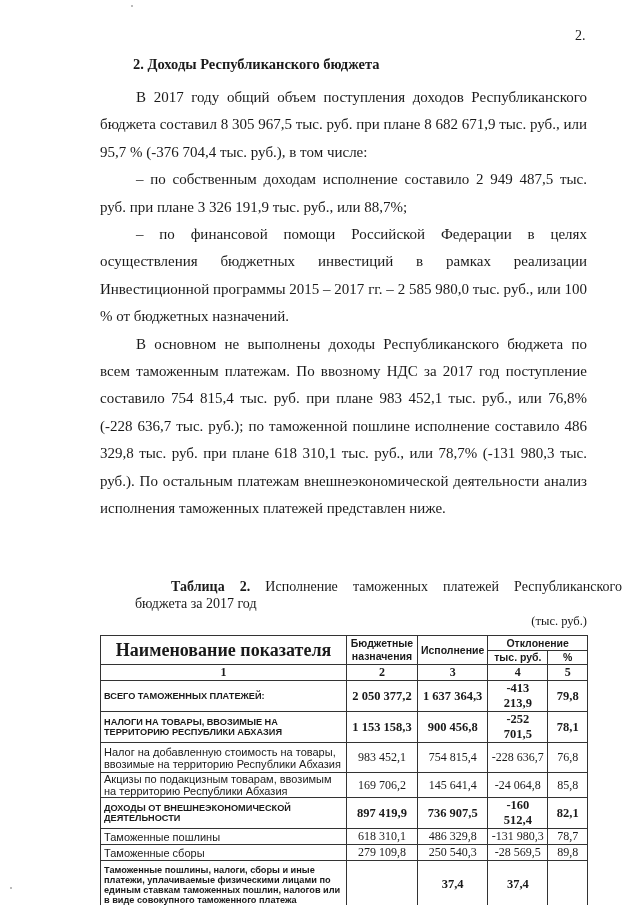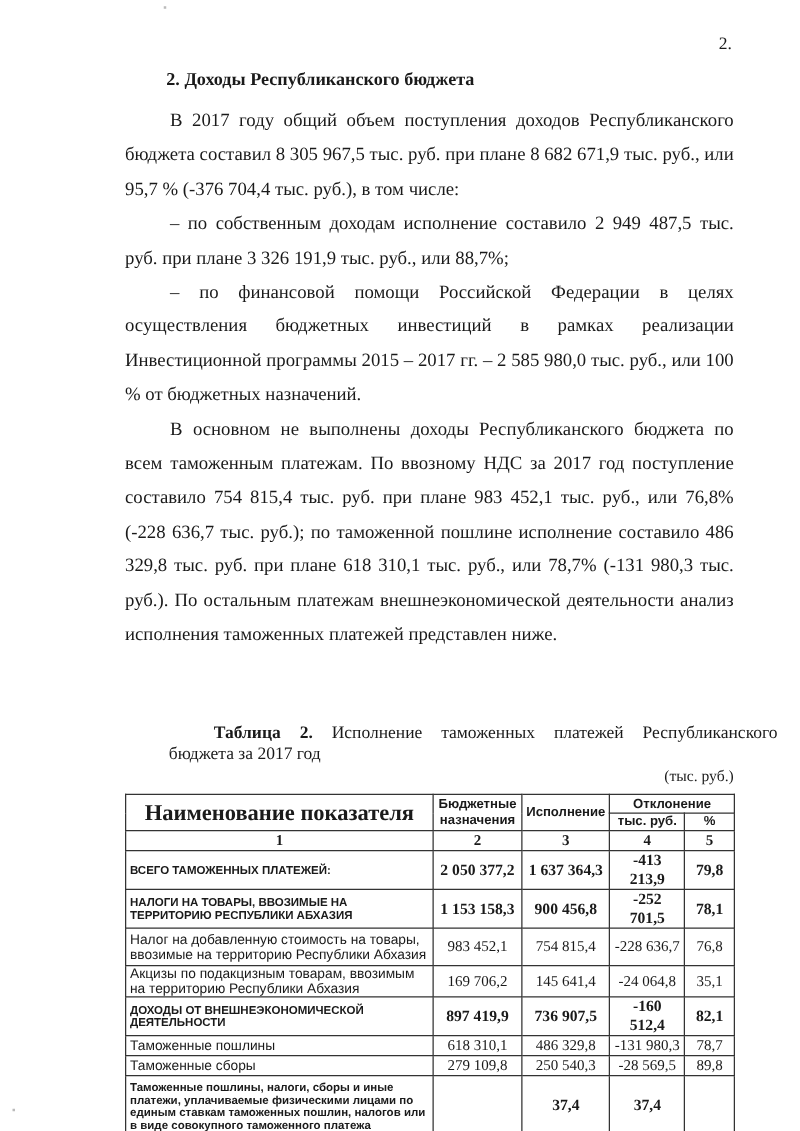--- a/index.html
+++ b/index.html
@@ -93,21 +93,21 @@
     <td class="num">983 452,1</td>
     <td class="num">754 815,4</td>
     <td class="num">-228 636,7</td>
     <td class="num">76,8</td>
   </tr>
   <tr style="height:24px">
     <td class="name">Акцизы по подакцизным товарам, ввозимым на территорию Республики Абхазия</td>
     <td class="num">169 706,2</td>
     <td class="num">145 641,4</td>
     <td class="num">-24 064,8</td>
-    <td class="num">35,1</td>
+    <td class="num">85,8</td>
   </tr>
   <tr class="bold" style="height:27px">
     <td class="name">ДОХОДЫ ОТ ВНЕШНЕЭКОНОМИЧЕСКОЙ ДЕЯТЕЛЬНОСТИ</td>
     <td class="num">897 419,9</td>
     <td class="num">736 907,5</td>
     <td class="num">-160 512,4</td>
     <td class="num">82,1</td>
   </tr>
   <tr style="height:13px">
     <td class="name">Таможенные пошлины</td>

